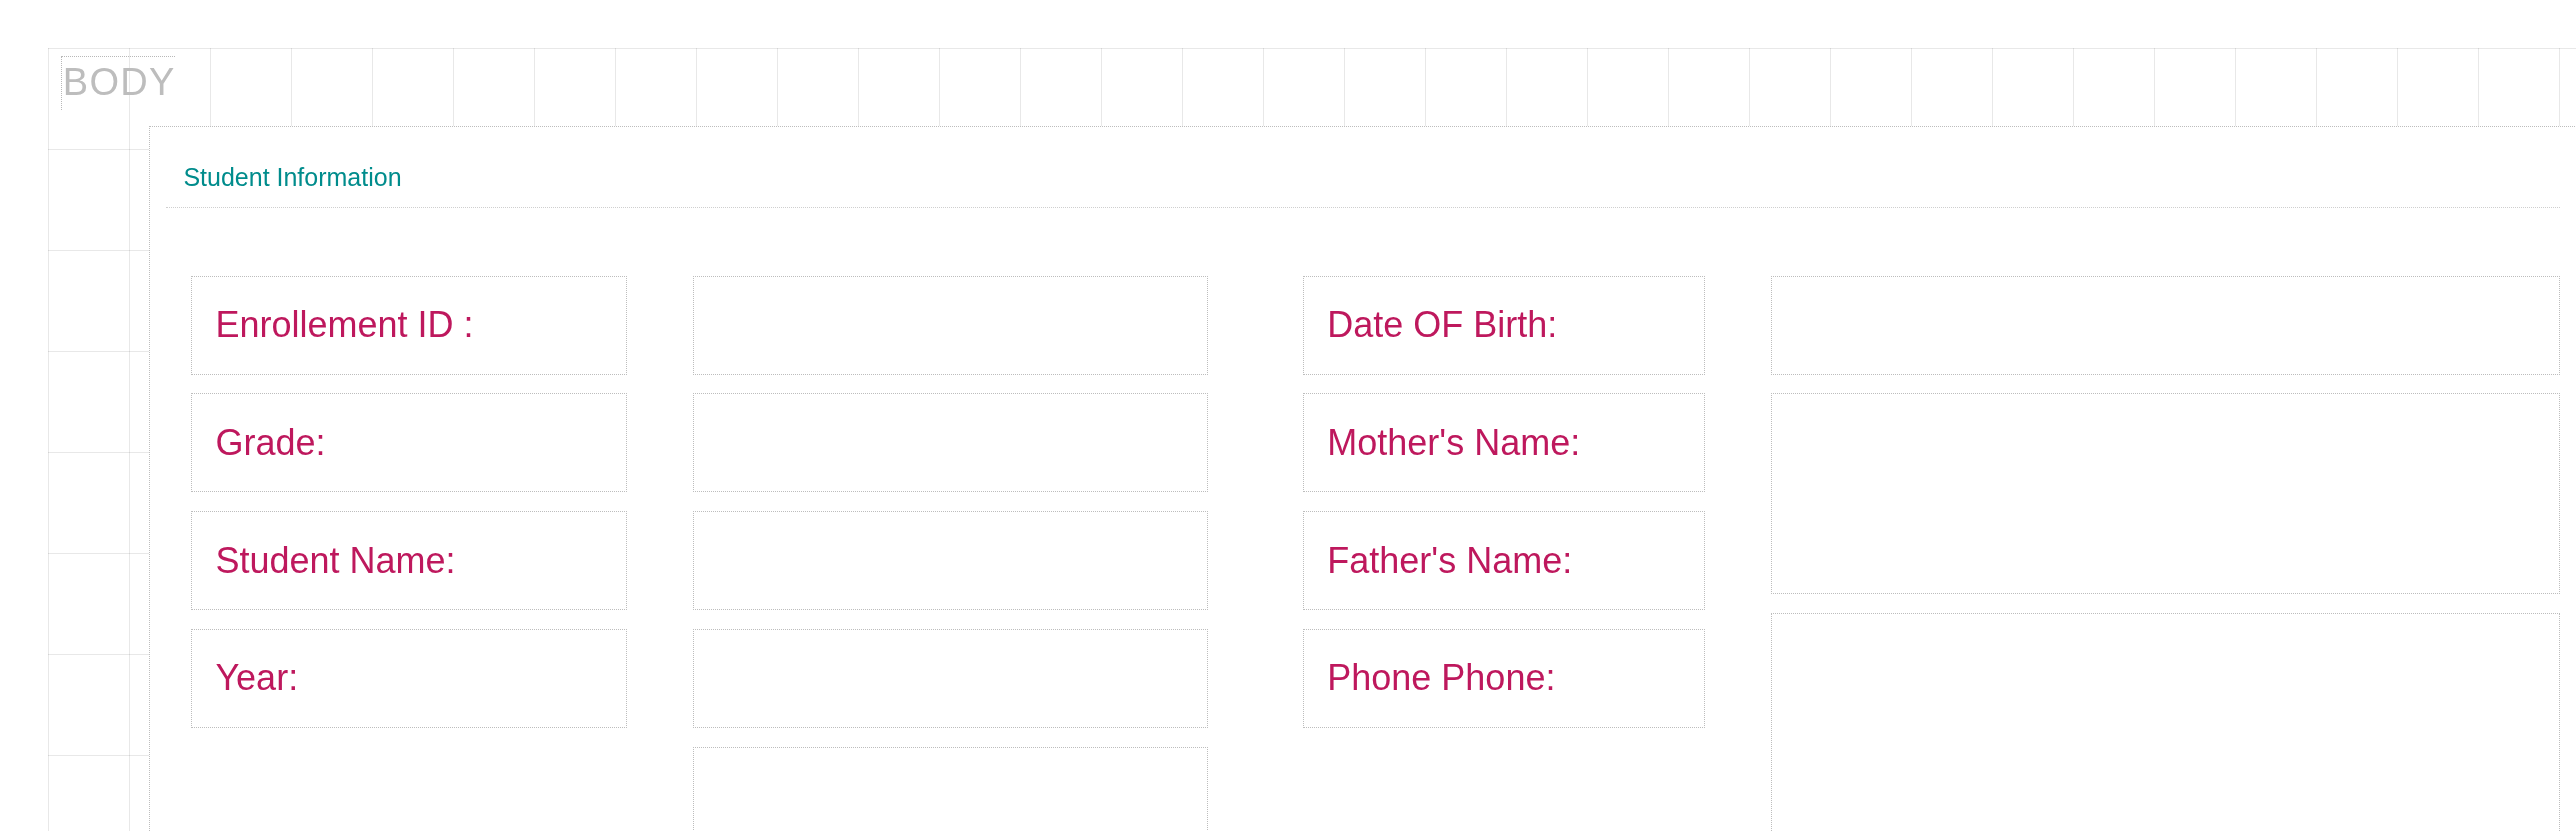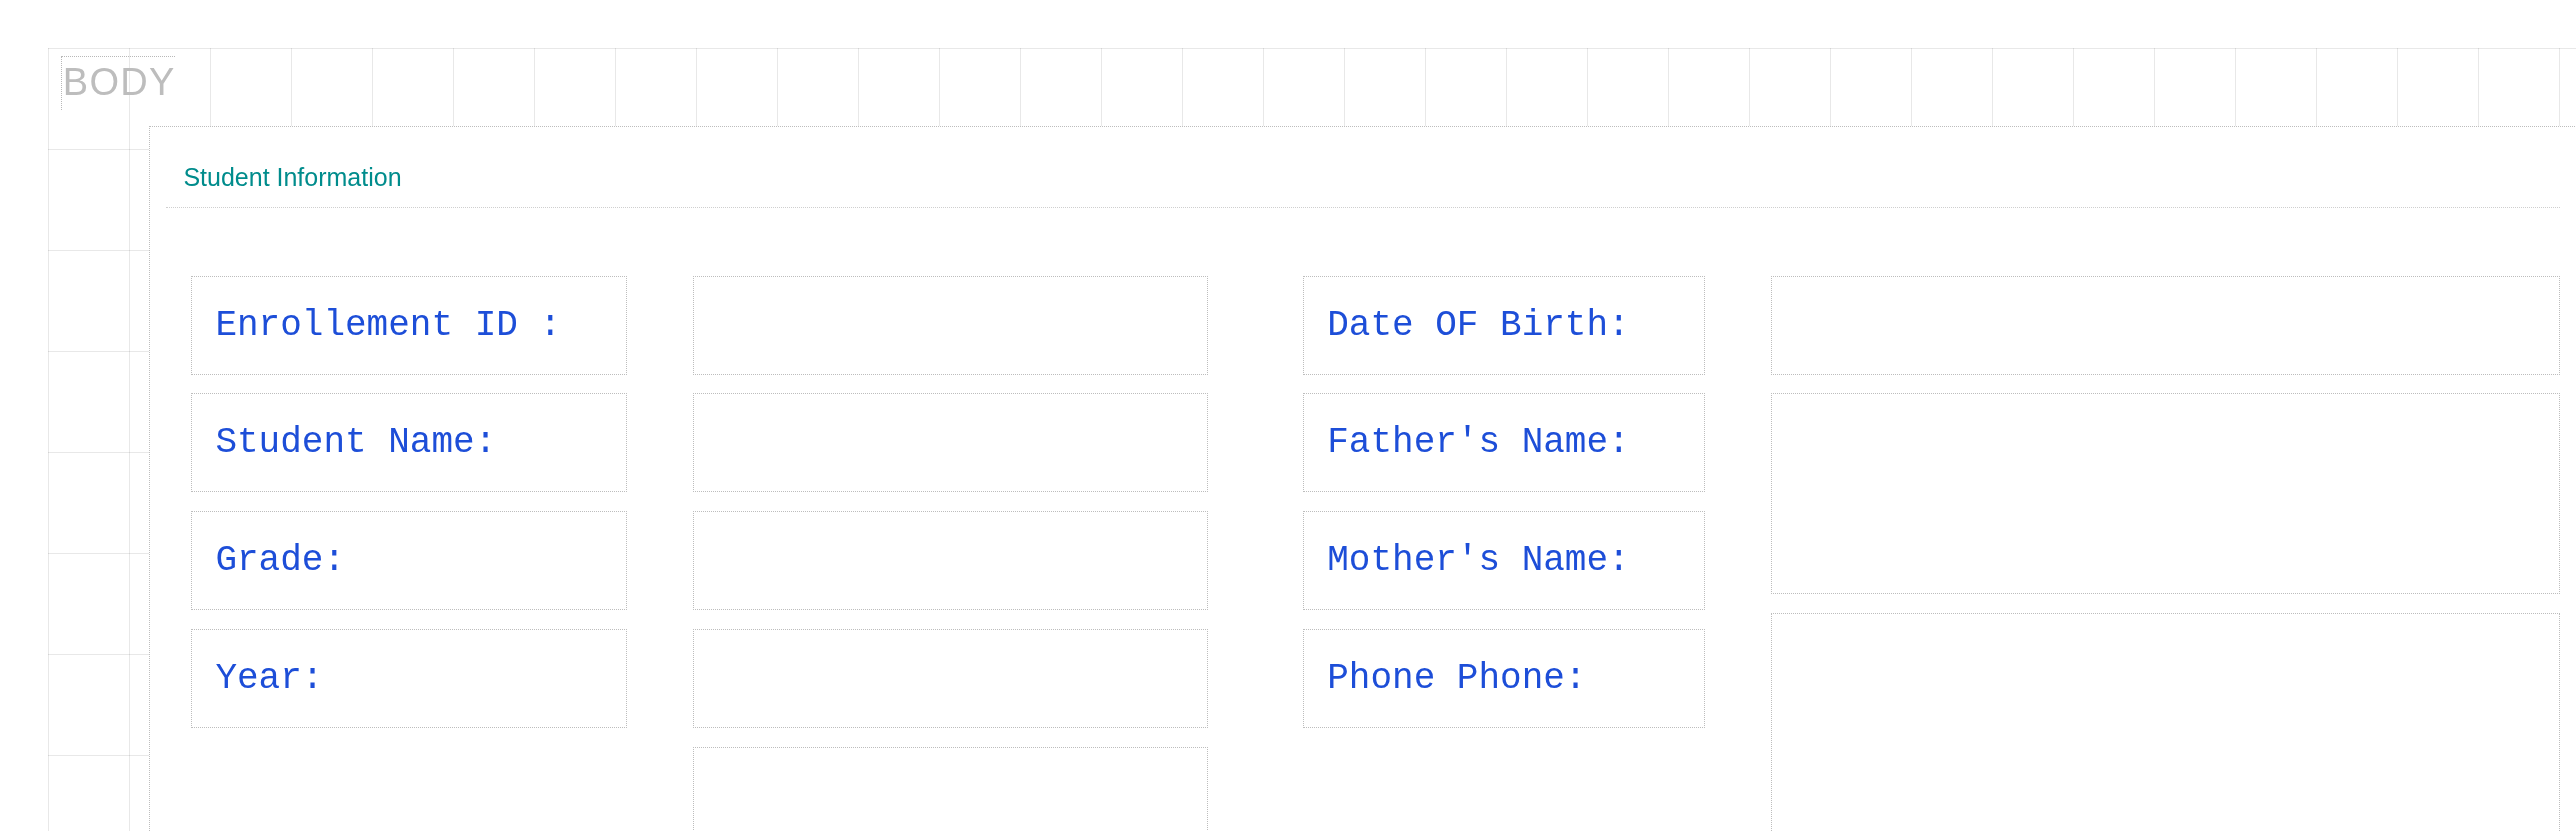--- a/index.html
+++ b/index.html
@@ -84,21 +84,21 @@
 
     .cell {
       border: 0.7px dotted #bdbdbd;
       height: 99px;
       margin-bottom: 2.7px;
       display: flex;
       align-items: center;
       padding: 0 23px;
       background: #fff;
     }
-    .cell.label { color: #1d4ed8; font-size: 36px; font-family: Liberation Mono, monospace; }
+    .cell.label { color: #be185d; font-size: 36px; }
     .cell.value { color: #666; font-size: 35px; }
 
     .values-right .cell.tall       { height: 201px; }
     .values-right .cell.extra-tall { height: 248px; }
 
   </style>
 </head>
 <body>
 
 <div class="grid-bg"></div>
@@ -106,37 +106,37 @@
 <div class="body-outline"></div>
 <div class="body-tag">BODY</div>
 
 <div class="section-panel">
   <div class="section-title">Student Information</div>
 
   <div class="columns">
 
     <div class="col labels-left">
       <div class="cell label">Enrollement ID :</div>
+      <div class="cell label">Grade:</div>
       <div class="cell label">Student Name:</div>
-      <div class="cell label">Grade:</div>
       <div class="cell label">Year:</div>
     </div>
 
     <div class="col values-left">
       <div class="cell value"></div>
       <div class="cell value"></div>
       <div class="cell value"></div>
       <div class="cell value"></div>
       <div class="cell value"></div>
     </div>
 
     <div class="col labels-right">
       <div class="cell label">Date OF Birth:</div>
+      <div class="cell label">Mother's Name:</div>
       <div class="cell label">Father's Name:</div>
-      <div class="cell label">Mother's Name:</div>
       <div class="cell label">Phone Phone:</div>
     </div>
 
     <div class="col values-right">
       <div class="cell value"></div>
       <div class="cell value tall"></div>
       <div class="cell value extra-tall"></div>
     </div>
 
   </div>

